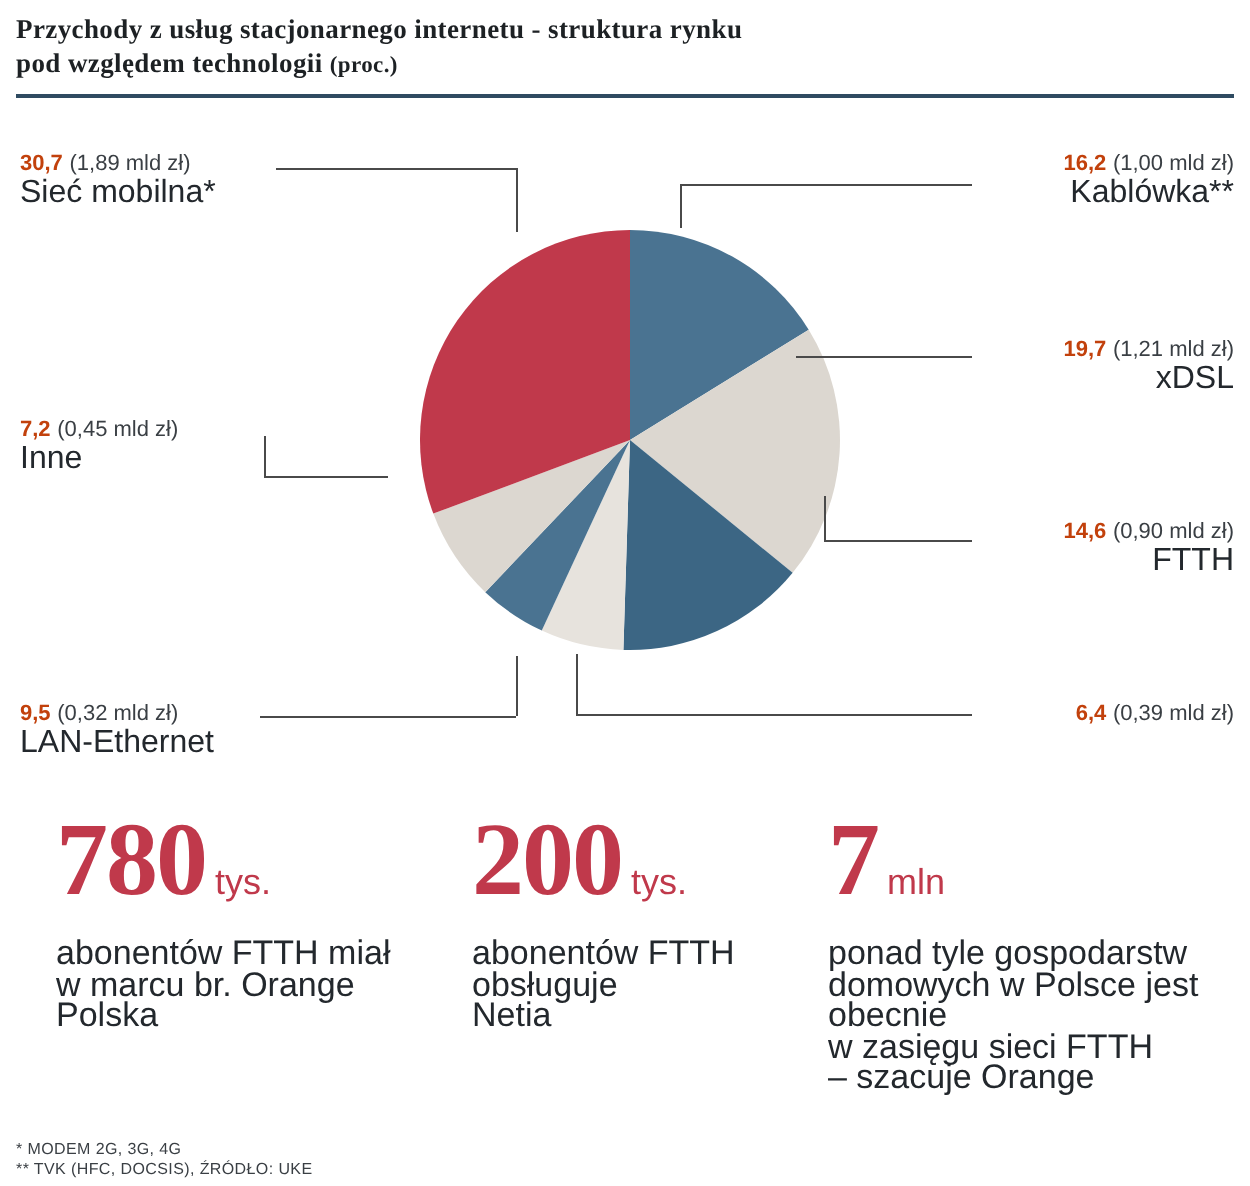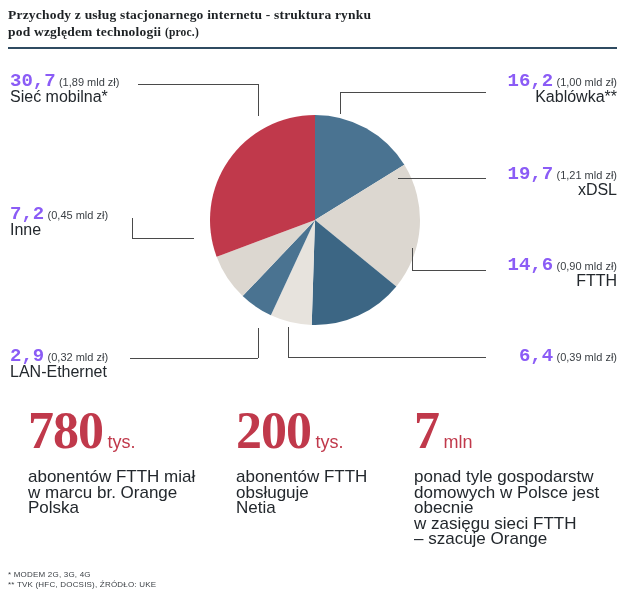--- a/index.html
+++ b/index.html
@@ -35,24 +35,24 @@
 
   
   .chart-area { position:absolute; left:0; top:52px; width:625px; height:350px; }
 
   .pie-wrap { position:absolute; left:205px; top:58px; width:220px; height:220px; }
   svg.pie { display:block; }
 
   
   .lbl { position:absolute; font-size:12px; line-height:14px; }
   .lbl .pct {
-    font-family:Liberation Mono, monospace;
+    font-family:Liberation Sans, sans-serif;
     font-weight:bold;
-    font-size:19px;
-    color:#8b5cf6;
+    font-size:11px;
+    color:#c2410c;
   }
   .lbl .amt {
     font-size:11px;
     color:#3a3f44;
   }
   .lbl .name {
     display:block;
     font-size:16px;
     color:#23282d;
     margin-top:1px;
@@ -167,21 +167,21 @@
 
     <div class="lbl left" style="left:10px; top:155px; width:200px;">
       <span class="pct">7,2</span>
       <span class="amt">(0,45 mld zł)</span>
       <span class="name">Inne</span>
     </div>
     <div class="ln" style="left:132px; top:186px; width:62px; height:1px;"></div>
     <div class="ln" style="left:132px; top:166px; width:1px; height:20px;"></div>
 
     <div class="lbl left" style="left:10px; top:297px; width:200px;">
-      <span class="pct">2,9</span>
+      <span class="pct">9,5</span>
       <span class="amt">(0,32 mld zł)</span>
       <span class="name">LAN-Ethernet</span>
     </div>
     <div class="ln" style="left:130px; top:306px; width:128px; height:1px;"></div>
     <div class="ln" style="left:258px; top:276px; width:1px; height:30px;"></div>
 
   </div>
 
   <div class="stats">
 

